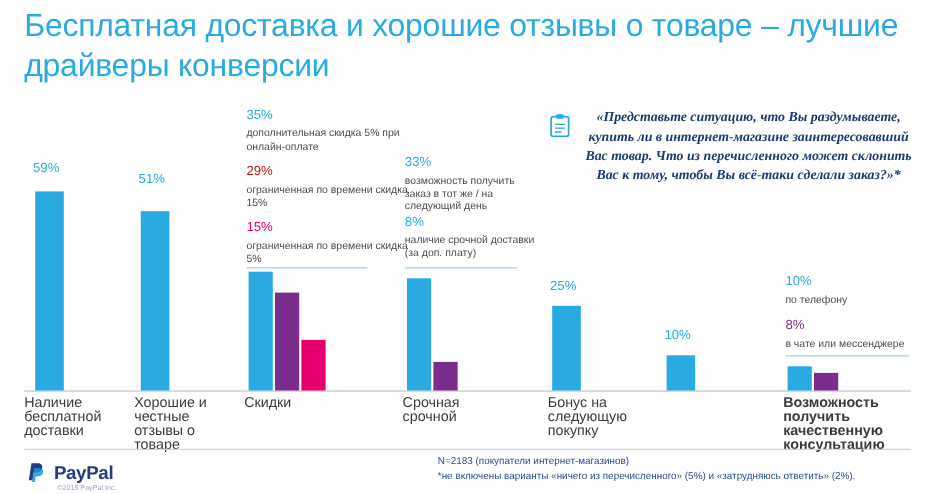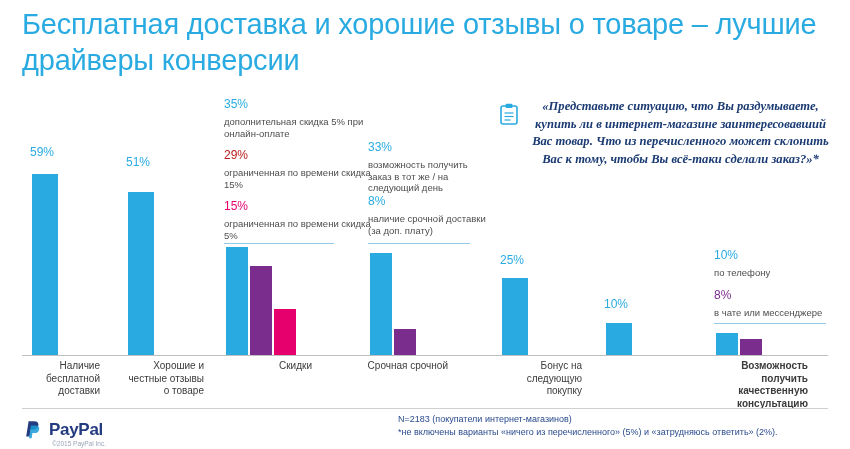--- a/index.html
+++ b/index.html
@@ -46,24 +46,23 @@
     top: 0;
     width: 850px;
     height: 449px;
   }
   .bar {
     position: absolute;
     bottom: 94px;
   }
   .group-label {
     position: absolute;
-    font-size: 10px;
+    font-size: 13px;
     line-height: 12.5px;
     color: #3b3b3b;
-    text-align: right;
   }
   .val {
     position: absolute;
     font-size: 12px;
     font-weight: normal;
   }
   .desc {
     position: absolute;
     font-size: 9.5px;
     line-height: 11.5px;

